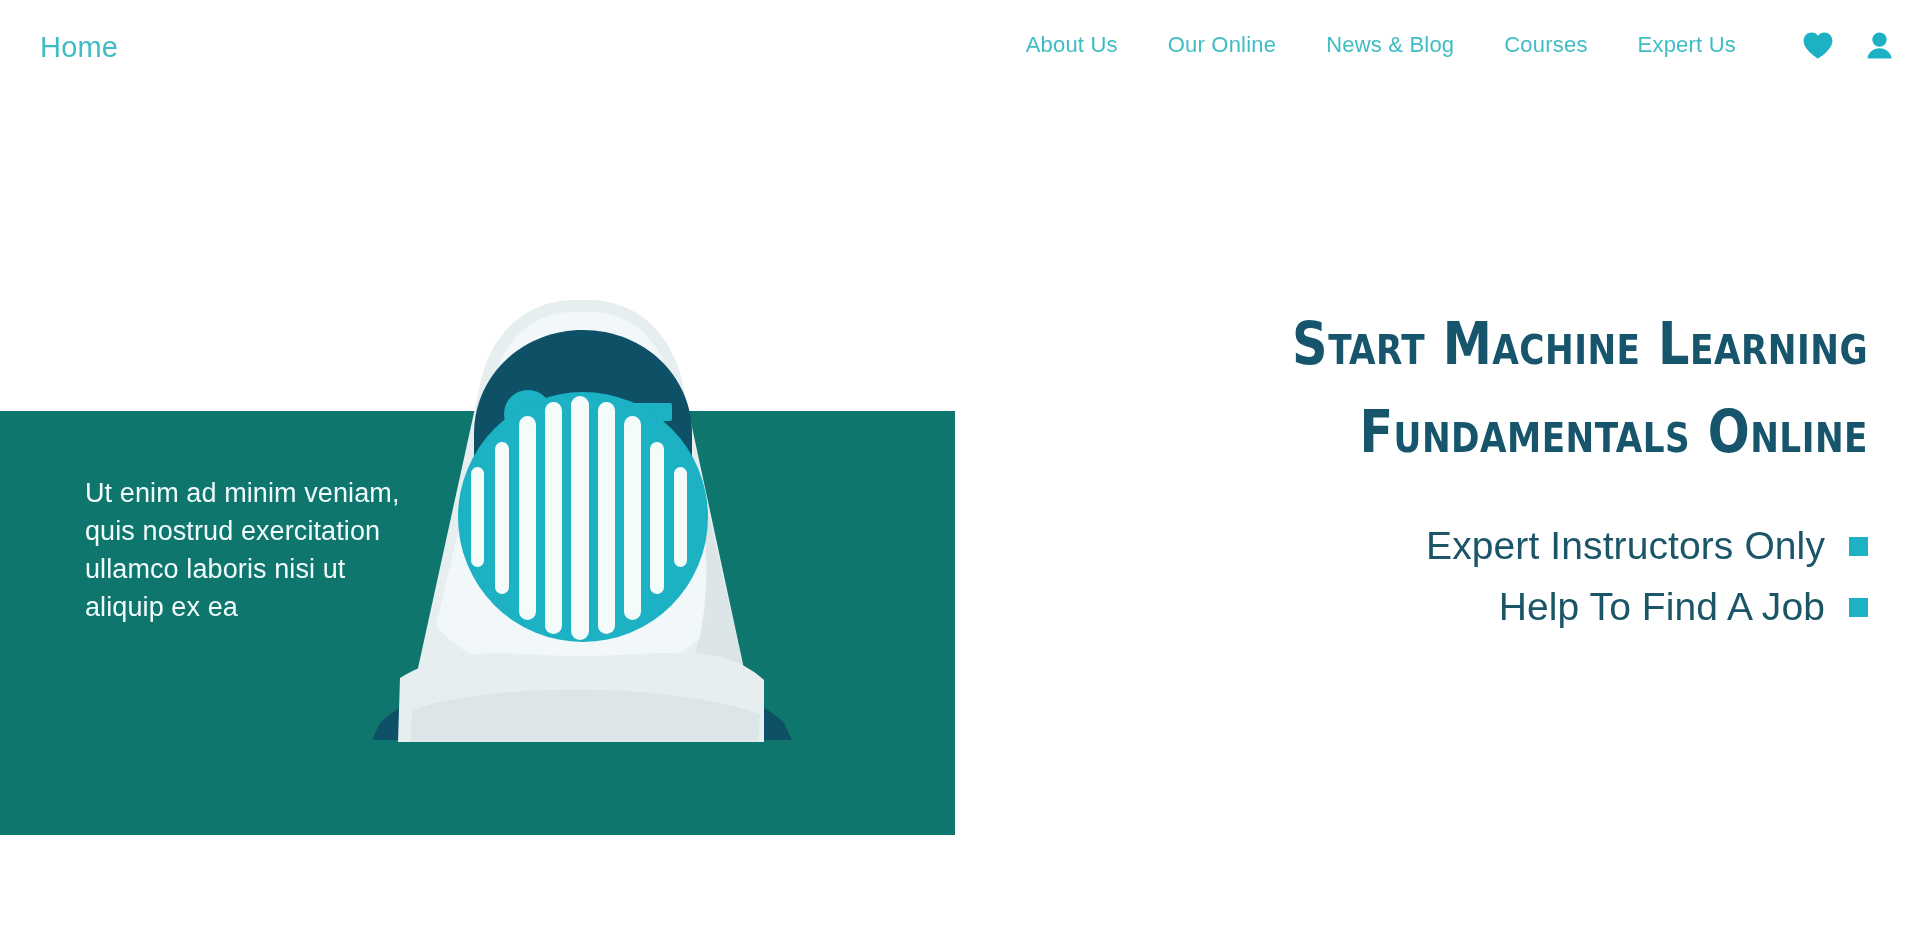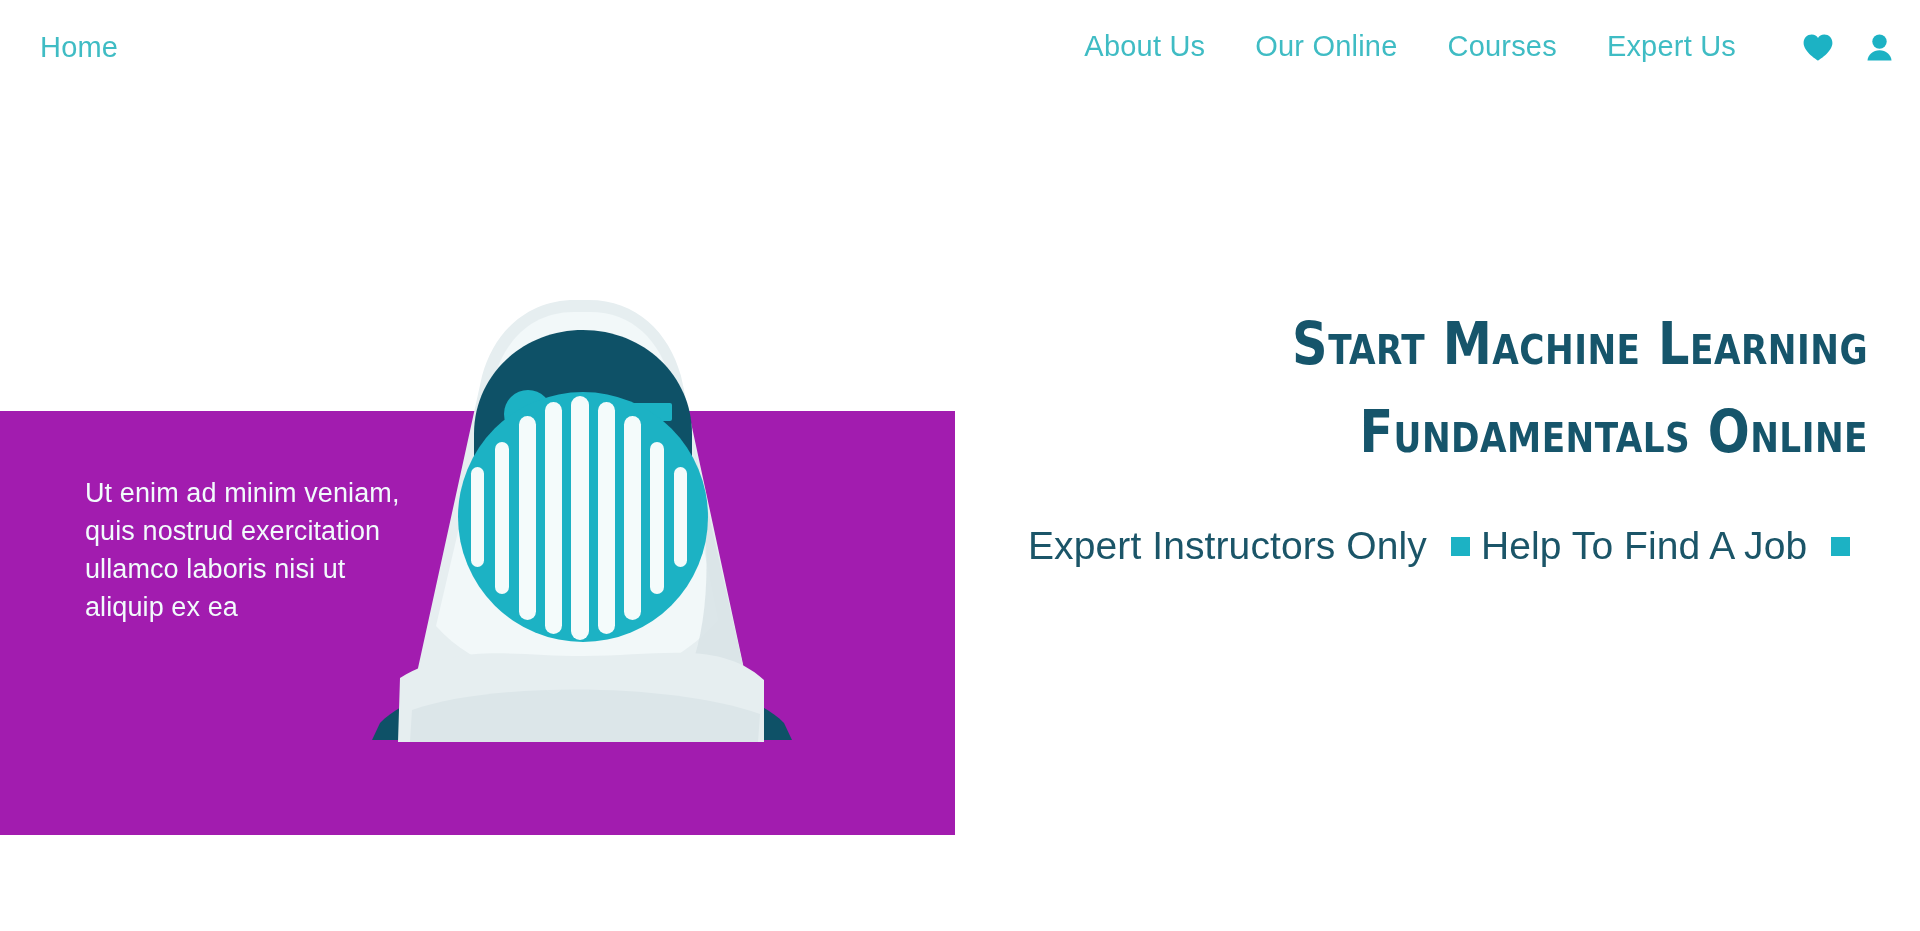--- a/index.html
+++ b/index.html
@@ -43,21 +43,21 @@
   .nav-right {
     position: absolute;
     right: 28px;
     top: 30px;
     display: flex;
     align-items: center;
     gap: 0;
   }
 
   .nav-link {
-    font-size: 29px;
+    font-size: 22px;
     font-weight: 400;
     color: #3FBCC4;
     letter-spacing: 0.2px;
     white-space: nowrap;
     cursor: pointer;
     padding: 0 25px;
   }
 
   .nav-icons {
     display: flex;
@@ -75,21 +75,21 @@
     line-height: 0;
   }
 
   
   .teal-panel {
     position: absolute;
     left: 0;
     top: 411px;
     width: 955px;
     height: 424px;
-    background: #a21caf;
+    background: #0f766e;
     padding-left: 17px;
   }
 
   .panel-text {
     position: absolute;
     left: 85px;
     top: 63px;
     width: 340px;
     font-size: 27px;
     line-height: 38px;
@@ -129,22 +129,23 @@
     font-variant: small-caps;
     transform: scaleX(0.93);
     transform-origin: right center;
     white-space: nowrap;
   }
   .headline .l2 { display: block; }
 
   .bullets {
     margin-top: 48px;
     display: flex;
+    flex-direction: column;
     align-items: flex-end;
-    gap: 11px;
+    gap: 17px;
   }
 
   .bullet-row {
     display: flex;
     align-items: center;
     justify-content: flex-end;
     gap: 24px;
     cursor: default;
   }
 
@@ -172,20 +173,21 @@
   <nav class="navbar">
 
     <div class="nav-home">Home</div>
 
     <div class="nav-right">
 
       <div class="nav-link">About Us</div>
 
       <div class="nav-link">Our Online</div>
 
+      <div class="nav-link">News &amp; Blog</div>
 
       <div class="nav-link">Courses</div>
 
       <div class="nav-link">Expert Us</div>
 
       <div class="nav-icons">
 
         <span class="icon-btn">
           <svg width="30" height="27" viewBox="0 0 30 27" aria-hidden="true">
             <path d="M15 26.5C15 26.5 0.6 17.9 0.6 8.9 0.6 3.9 4.3 0.5 8.7 0.5c3 0 5.1 1.6 6.3 3.4C16.2 2.1 18.3 0.5 21.3 0.5c4.4 0 8.1 3.4 8.1 8.4 0 9-14.4 17.6-14.4 17.6z" fill="#1CB2C4"></path>

